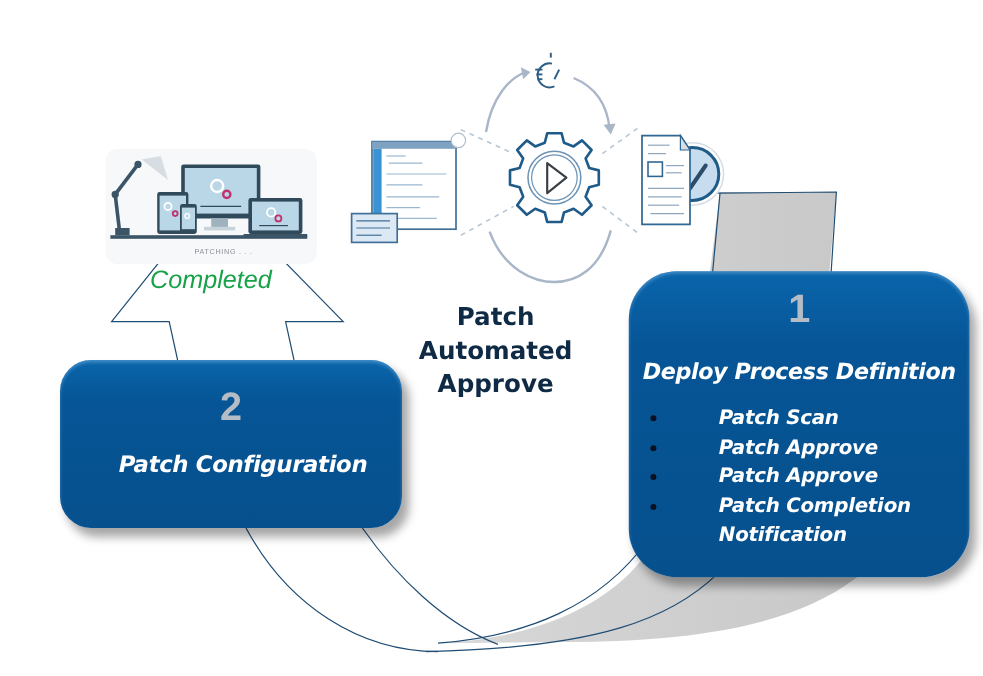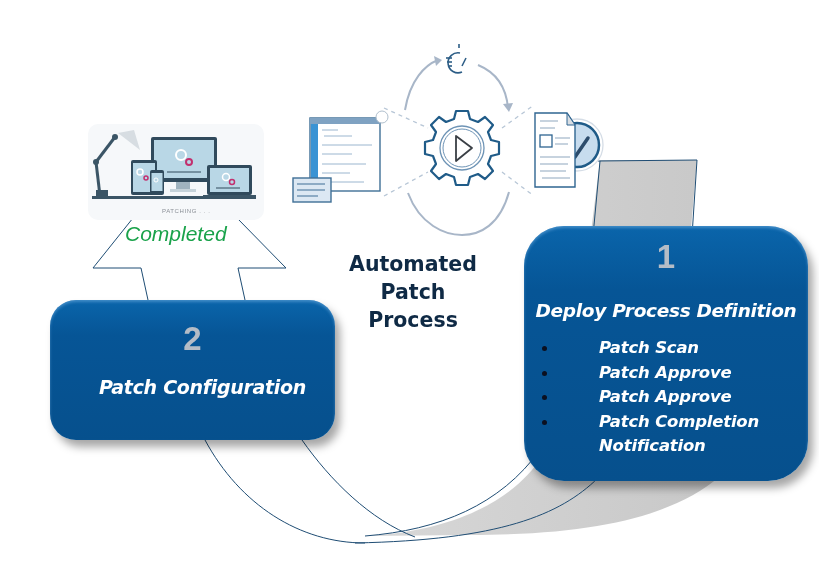--- a/index.html
+++ b/index.html
@@ -177,23 +177,23 @@
       <line x1="555" y1="144" x2="568" y2="144"></line>
       <line x1="540" y1="157" x2="570" y2="157"></line>
       <line x1="540" y1="164" x2="568" y2="164"></line>
       <line x1="540" y1="171" x2="566" y2="171"></line>
       <line x1="542" y1="178" x2="570" y2="178"></line>
     </g>
   </g>
 </svg>
 
 <div class="center-title">
+  <div>Patch</div>
   <div>Automated</div>
-  <div>Patch</div>
-  <div>Process</div>
+  <div>Approve</div>
 </div>
 
 <div class="box box2">
   <div class="num">2</div>
   <div class="box-title">Patch Configuration</div>
 </div>
 
 <div class="box box1">
   <div class="num">1</div>
   <div class="box-title">

